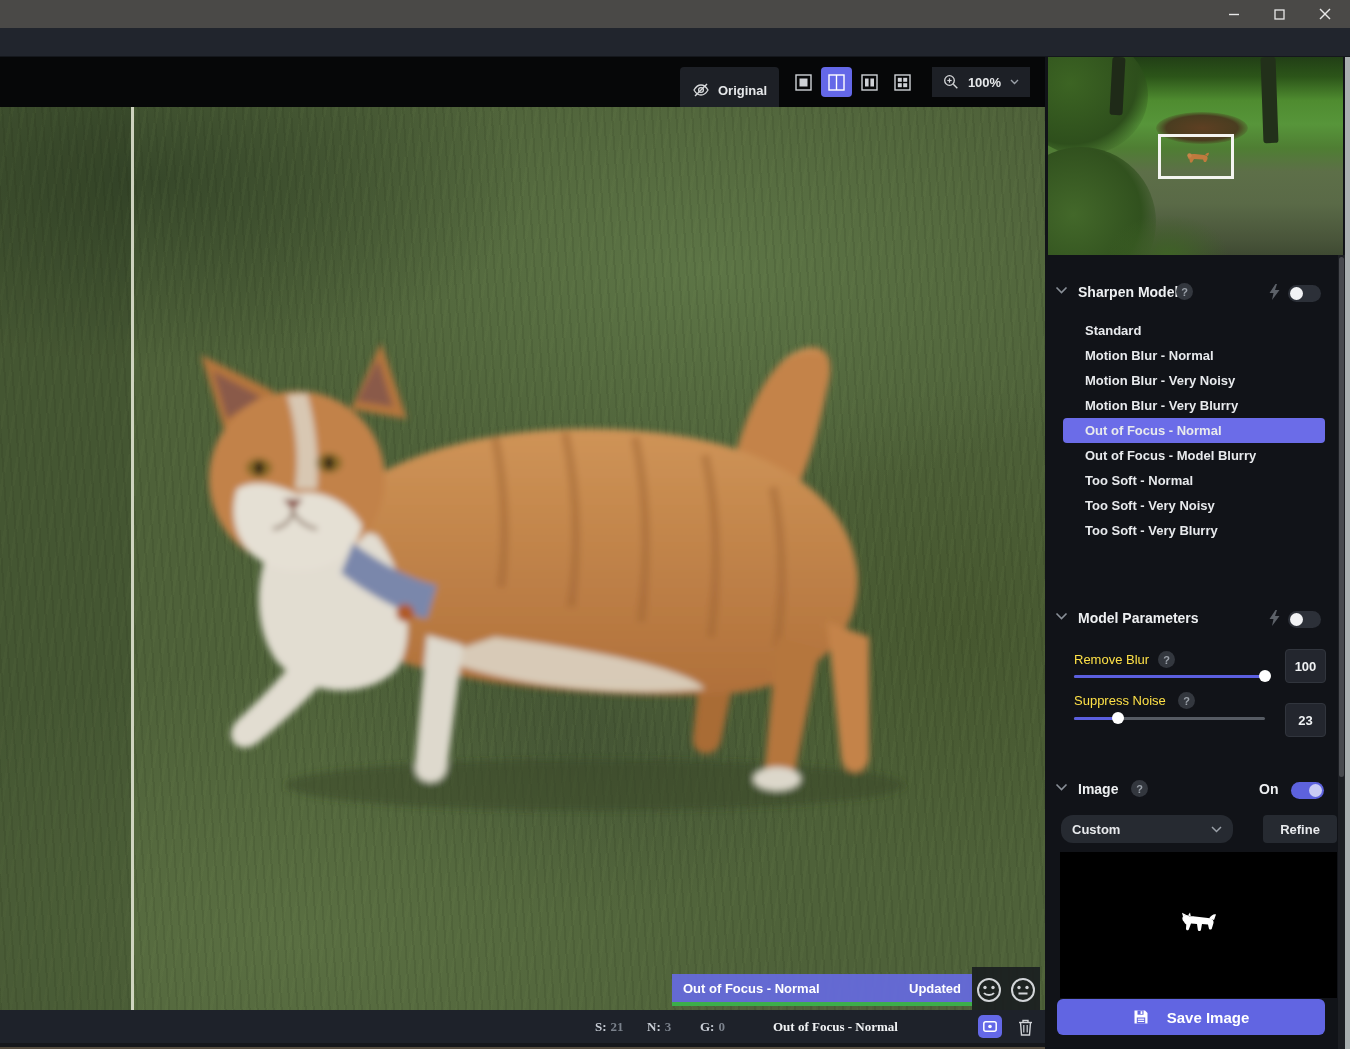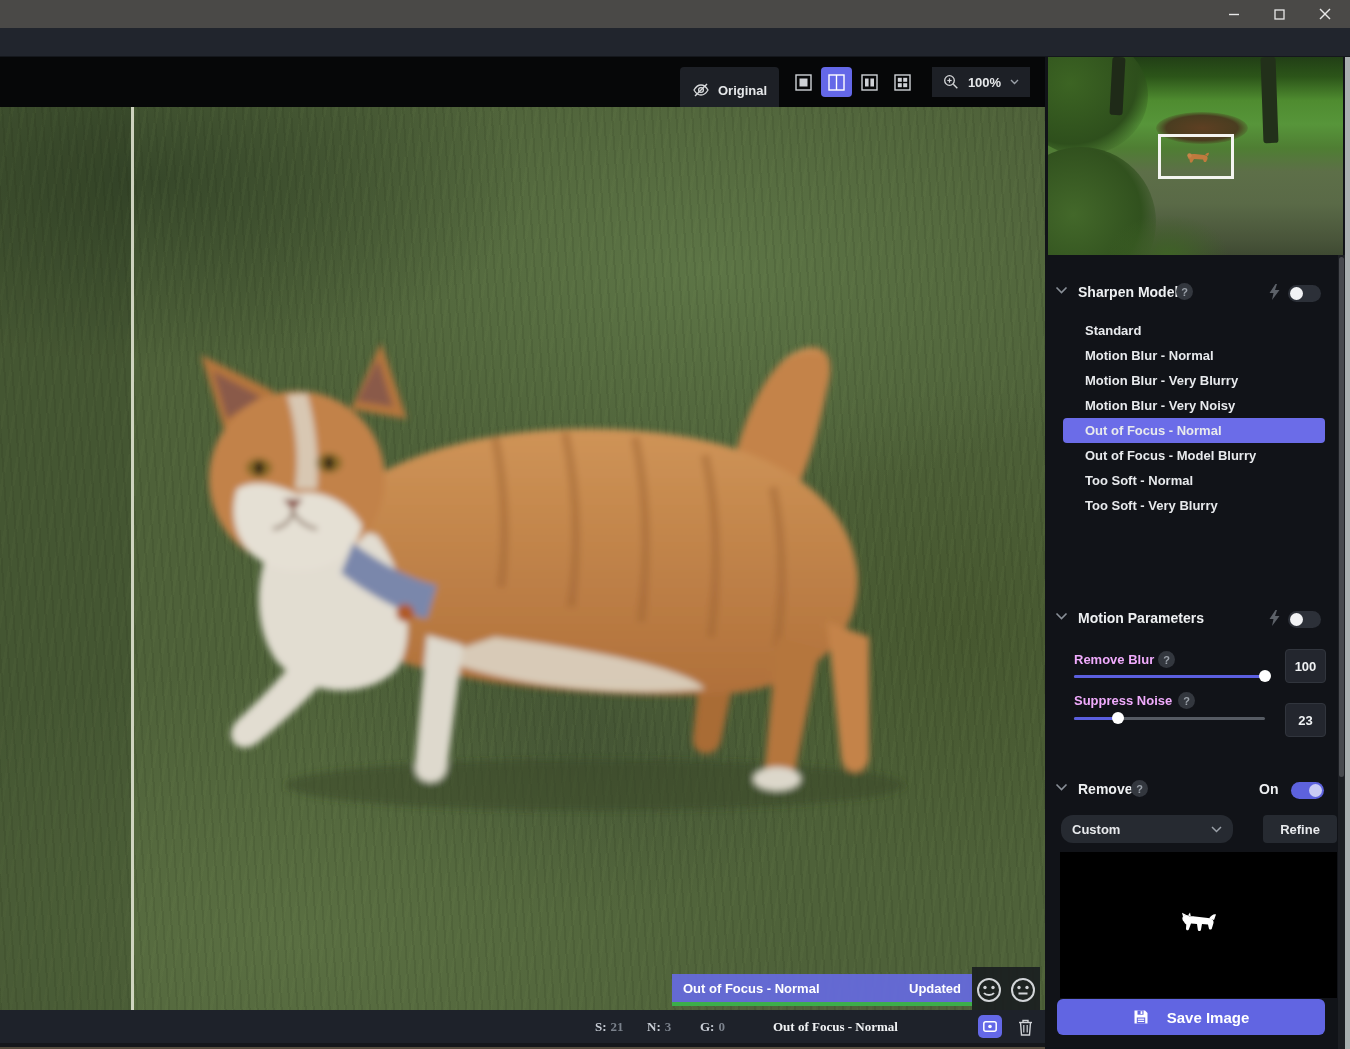--- a/index.html
+++ b/index.html
@@ -91,21 +91,21 @@
   .toggle { position:absolute; left:243px; top:3px; width:33px; height:17px; border-radius:9px; background:#2c3038; cursor:pointer; }
   .toggle .knob { position:absolute; left:2px; top:2px; width:13px; height:13px; border-radius:50%; background:#f2f3f5; }
   .toggle.on { background:#5d62dd; }
   .toggle.on .knob { left:18px; background:#c9cbf5; }
 
   .model-list { position:absolute; left:18px; top:261px; width:262px; }
   .model-item { height:25px; line-height:25px; padding-left:22px; color:#e8eaed; font-size:13px; font-weight:bold;
     border-radius:4px; cursor:pointer; white-space:nowrap; }
   .model-item.selected { background:#6b6ce8; }
 
-  .param-label { position:absolute; color:#f0abfc; font-size:13px; font-weight:bold; }
+  .param-label { position:absolute; color:#fde047; font-size:13px; font-weight:normal; }
   .value-box { position:absolute; left:240px; width:41px; height:34px; background:#23262e; border:1px solid #31353d;
     border-radius:4px; color:#f0f2f4; font-size:13px; font-weight:bold; display:flex; align-items:center; justify-content:center; }
   .slider { position:absolute; left:29px; width:191px; height:3px; background:#565b63; border-radius:2px; cursor:pointer; }
   .slider .fill { position:absolute; left:0; top:0; height:3px; background:#5b5fe0; border-radius:2px; }
   .slider .knob { position:absolute; top:-5px; width:12px; height:12px; border-radius:50%; background:#fff; margin-left:-6px; }
 
   .select-on { position:absolute; left:214px; top:2px; color:#eef0f2; font-size:14px; font-weight:bold; }
   .dropdown { position:absolute; left:16px; top:758px; width:172px; height:28px; background:#262a31; border-radius:12px;
     display:flex; align-items:center; justify-content:space-between; padding:0 11px; color:#e8eaed; font-size:13px; font-weight:bold; cursor:pointer; }
   .refine-btn { position:absolute; left:218px; top:758px; width:74px; height:28px; background:#262a31; border-radius:4px;
@@ -344,33 +344,34 @@
         <path d="M6.5 0 L0.5 9 H4.5 L3 16 L10.5 6 H6 L8 0 Z" fill="#5c6168"></path>
       </svg>
       <div class="toggle">
           <div class="knob"></div>
         </div>
     </div>
 
     <div class="model-list">
       <div class="model-item">Standard</div>
       <div class="model-item">Motion Blur - Normal</div>
+      <div class="model-item">Motion Blur - Very Noisy</div>
       <div class="model-item">Motion Blur - Very Blurry</div>
-      <div class="model-item">Motion Blur - Very Noisy</div>
       <div class="model-item selected">Out of Focus - Normal</div>
       <div class="model-item">Out of Focus - Model Blurry</div>
       <div class="model-item">Too Soft - Normal</div>
+      <div class="model-item">Too Soft - Very Noisy</div>
       <div class="model-item">Too Soft - Very Blurry</div>
     </div>
 
     <div class="section-head" style="top:551px">
       <svg class="sec-chevron" width="13" height="9" viewBox="0 0 13 9">
         <path d="M1.5 1.5 L6.5 6.5 L11.5 1.5" fill="none" stroke="#8a9098" stroke-width="1.6"></path>
       </svg>
-      <span class="sec-title">Motion Parameters</span>
+      <span class="sec-title">Model Parameters</span>
       <svg class="bolt" width="11" height="16" viewBox="0 0 11 16">
         <path d="M6.5 0 L0.5 9 H4.5 L3 16 L10.5 6 H6 L8 0 Z" fill="#5c6168"></path>
       </svg>
       <div class="toggle">
           <div class="knob"></div>
         </div>
     </div>
 
     <div class="param-label" style="left:29px; top:595px">Remove Blur</div>
     <span class="help-dot" style="left:113px; top:594px; position:absolute">?</span>
@@ -385,21 +386,21 @@
     <div class="value-box" style="top:646px">23</div>
     <div class="slider" style="top:660px">
       <div class="fill" style="width: 23%;"></div>
       <div class="knob" style="left: 23%;"></div>
     </div>
 
     <div class="section-head" style="top:722px">
       <svg class="sec-chevron" width="13" height="9" viewBox="0 0 13 9">
         <path d="M1.5 1.5 L6.5 6.5 L11.5 1.5" fill="none" stroke="#8a9098" stroke-width="1.6"></path>
       </svg>
-      <span class="sec-title">Remove</span>
+      <span class="sec-title">Image</span>
       <span class="help-dot" style="left:86px">?</span>
       <span class="select-on">On</span>
       <div class="toggle on" style="left:246px">
           <div class="knob"></div>
         </div>
     </div>
 
     <div class="dropdown">
       <span>Custom</span>
       <svg width="11" height="7" viewBox="0 0 11 7">

